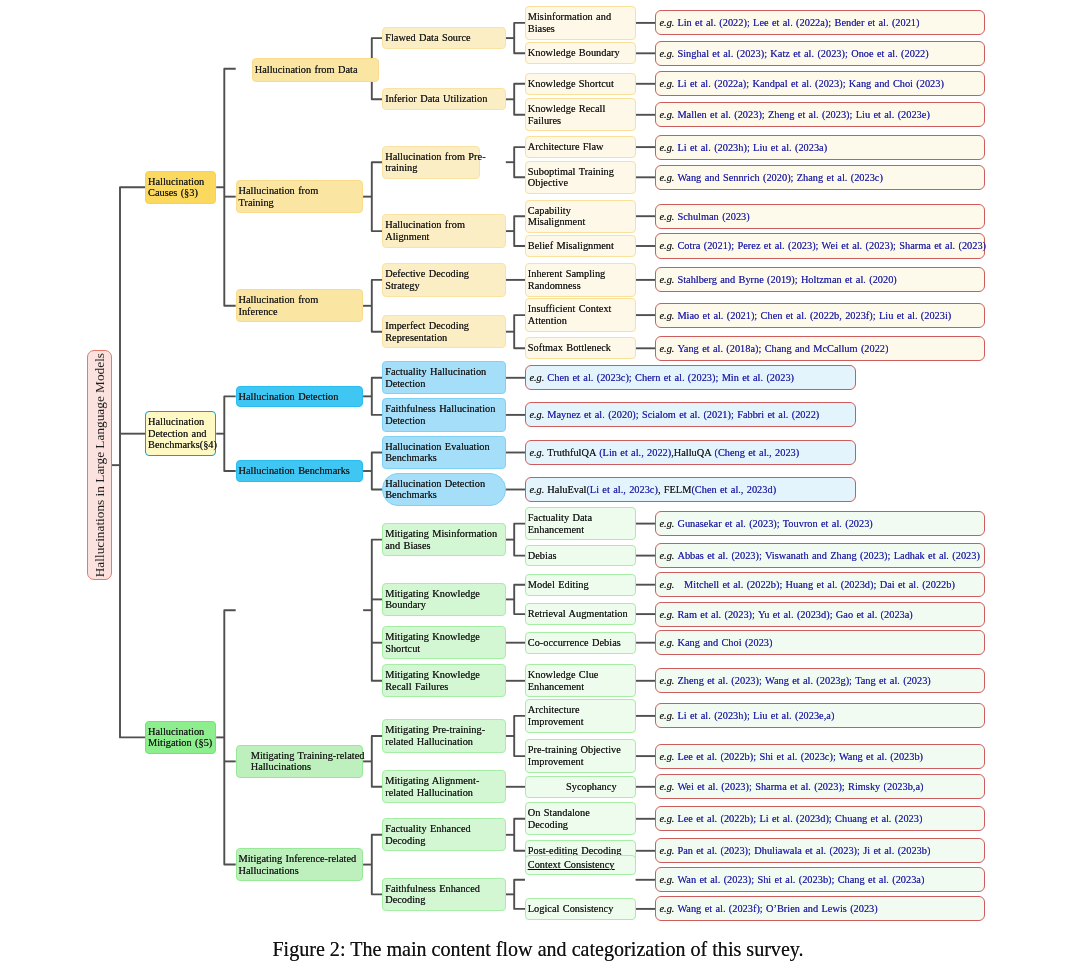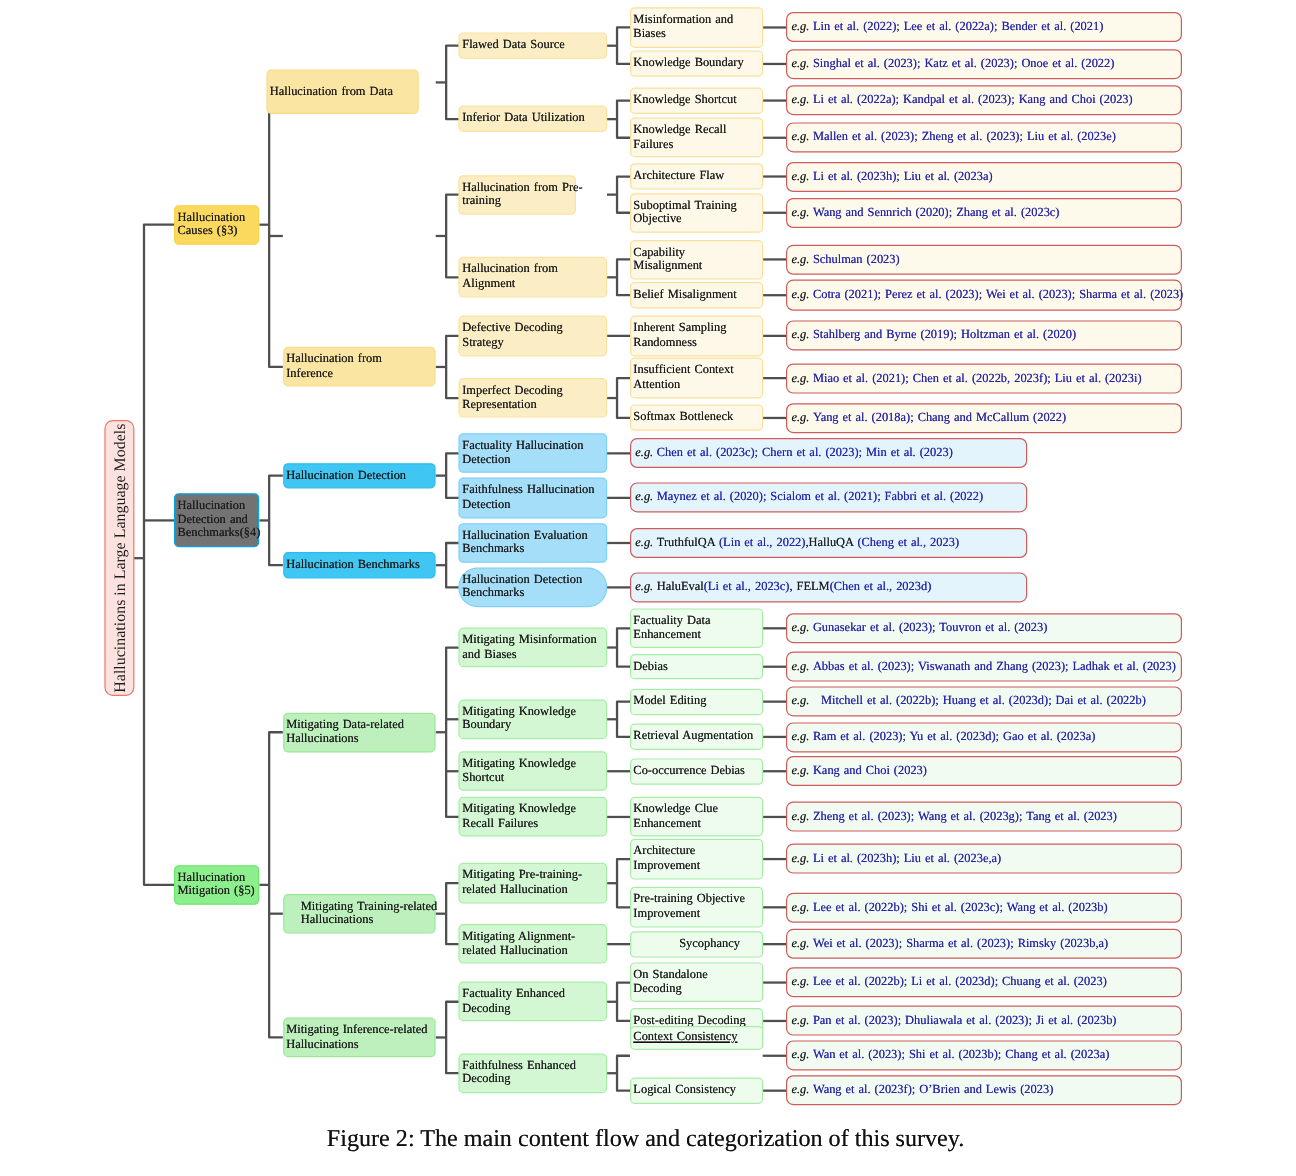--- a/index.html
+++ b/index.html
@@ -28,21 +28,21 @@
         display:flex;align-items:center;justify-content:center;}
   #root .txt{writing-mode:vertical-rl;transform:rotate(180deg);
              white-space:nowrap;font-size:13.3px;color:#1d1d1d;}
   #caption{position:absolute;left:-2px;top:938px;width:1080px;text-align:center;
            font-size:20.1px;line-height:22px;color:#111;
            text-shadow:0 0 0.3px rgba(0,0,0,0.7);}
   .pal-yellow.lvl0{background:#fad95e;border-color:#f7d24a}
   .pal-yellow.lvl1{background:#fbe5a2;border-color:#f9dc89}
   .pal-yellow.lvl2{background:#fceec4;border-color:#fae2a2}
   .pal-yellow.lvl3{background:#fdf8e7;border-color:#fae09a}
-  .pal-blue.lvl0{background:#737373;border-color:#00a5e4}
+  .pal-blue.lvl0{background:#fef9c3;border-color:#00a5e4}
   .pal-blue.lvl1{background:#3fc6f2;border-color:#28bdef}
   .pal-blue.lvl2{background:#a4def9;border-color:#7fd1f6}
   .pal-green.lvl0{background:#8cee8c;border-color:#6ae96a}
   .pal-green.lvl1{background:#bdf0bd;border-color:#97e897}
   .pal-green.lvl2{background:#d2f7d2;border-color:#a6eda6}
   .pal-green.lvl3{background:#eefcee;border-color:#a6eda6}
   .cite-yellow{background:#fdfaec}
   .cite-blue{background:#e4f4fd}
   .cite-green{background:#f2fbf2}
 </style>
@@ -132,41 +132,44 @@
 <path class="wire" d="M525.0,879.80 H514.2 V908.90 H525.0"></path>
 <path class="wire" d="M635.6,879.80 H655.1"></path>
 <path class="wire" d="M635.6,908.90 H655.1"></path>
 </svg>
 <div id="root" style="left:87.4px;top:349.9px;width:24.3px;height:230.5px;">
       <span class="txt">Hallucinations in Large Language Models</span>
     </div>
 <div class="node lvl0 pal-yellow" style="left:145.2px;top:170.60px;width:71.0px;height:33.30px;">
       <span class="txt">Hallucination Causes (§3)</span>
     </div>
-<div class="node lvl1 pal-yellow" style="left:222px;top:57.85px;width:127.4px;height:37px;">
+<div class="node lvl1 pal-yellow" style="left:252px;top:57.85px;width:127.4px;height:24px;">
       <span class="txt">Hallucination from Data</span>
     </div>
 <div class="node lvl2 pal-yellow" style="left:382.4px;top:27.25px;width:123.4px;height:21.70px;">
       <span class="txt">Flawed Data Source</span>
     </div>
 <div class="node lvl3 pal-yellow" style="left:525.0px;top:6.25px;width:110.6px;height:33.30px;">
       <span class="txt">Misinformation and Biases</span>
     </div>
 <div class="node lvl3 pal-yellow" style="left:525.0px;top:42.45px;width:110.6px;height:21.70px;">
       <span class="txt">Knowledge Boundary</span>
     </div>
 <div class="node lvl2 pal-yellow" style="left:382.4px;top:88.45px;width:123.4px;height:21.70px;">
       <span class="txt">Inferior Data Utilization</span>
     </div>
 <div class="node lvl3 pal-yellow" style="left:525.0px;top:72.95px;width:110.6px;height:21.70px;">
       <span class="txt">Knowledge Shortcut</span>
     </div>
 <div class="node lvl3 pal-yellow" style="left:525.0px;top:98.15px;width:110.6px;height:33.30px;">
       <span class="txt">Knowledge Recall Failures</span>
     </div>
+<div class="node lvl1 pal-yellow" style="left:235.7px;top:180.00px;width:127.4px;height:33.30px;">
+      <span class="txt">Hallucination from Training</span>
+    </div>
 <div class="node lvl2 pal-yellow" style="left:382.4px;top:145.55px;width:98px;height:33.30px;">
       <span class="txt">Hallucination from Pre-training</span>
     </div>
 <div class="node lvl3 pal-yellow" style="left:525.0px;top:136.25px;width:110.6px;height:21.70px;">
       <span class="txt">Architecture Flaw</span>
     </div>
 <div class="node lvl3 pal-yellow" style="left:525.0px;top:160.65px;width:110.6px;height:33.30px;">
       <span class="txt">Suboptimal Training Objective</span>
     </div>
 <div class="node lvl2 pal-yellow" style="left:382.4px;top:214.45px;width:123.4px;height:33.30px;">
@@ -212,23 +215,20 @@
       <span class="txt">Hallucination Benchmarks</span>
     </div>
 <div class="node lvl2 pal-blue" style="left:382.4px;top:435.85px;width:123.4px;height:33.30px;">
       <span class="txt">Hallucination Evaluation Benchmarks</span>
     </div>
 <div class="node lvl2 pal-blue" style="left:382.4px;top:472.85px;width:123.4px;height:33.30px;border-radius:16px;">
       <span class="txt">Hallucination Detection Benchmarks</span>
     </div>
 <div class="node lvl0 pal-green" style="left:145.2px;top:720.74px;width:71.0px;height:33.30px;">
       <span class="txt">Hallucination Mitigation (§5)</span>
-    </div>
-<div class="node lvl1 pal-green" style="left:235.7px;top:593.55px;width:127.4px;height:33.30px;">
-      <span class="txt">Mitigating Data-related Hallucinations</span>
     </div>
 <div class="node lvl2 pal-green" style="left:382.4px;top:522.95px;width:123.4px;height:33.30px;">
       <span class="txt">Mitigating Misinformation and Biases</span>
     </div>
 <div class="node lvl3 pal-green" style="left:525.0px;top:506.95px;width:110.6px;height:33.30px;">
       <span class="txt">Factuality Data Enhancement</span>
     </div>
 <div class="node lvl3 pal-green" style="left:525.0px;top:544.75px;width:110.6px;height:21.70px;">
       <span class="txt">Debias</span>
     </div>

